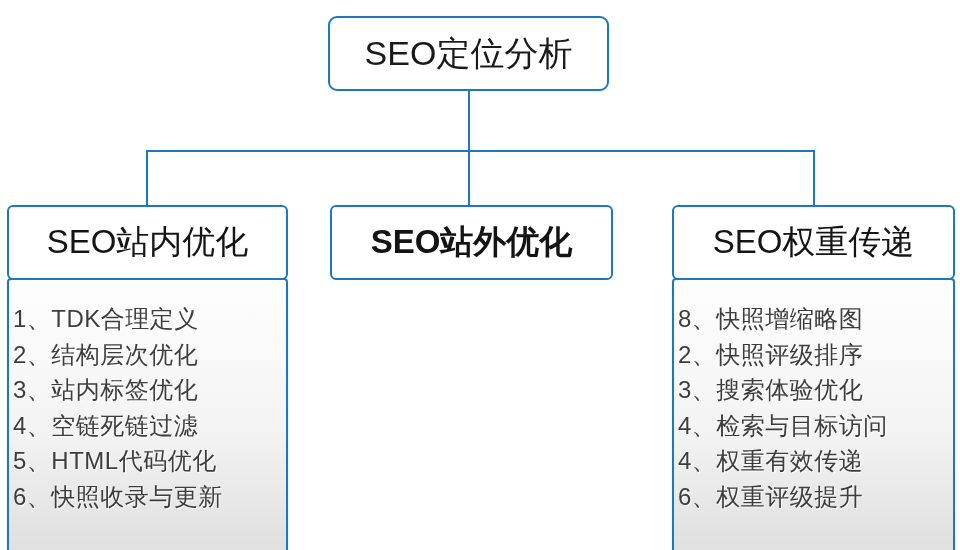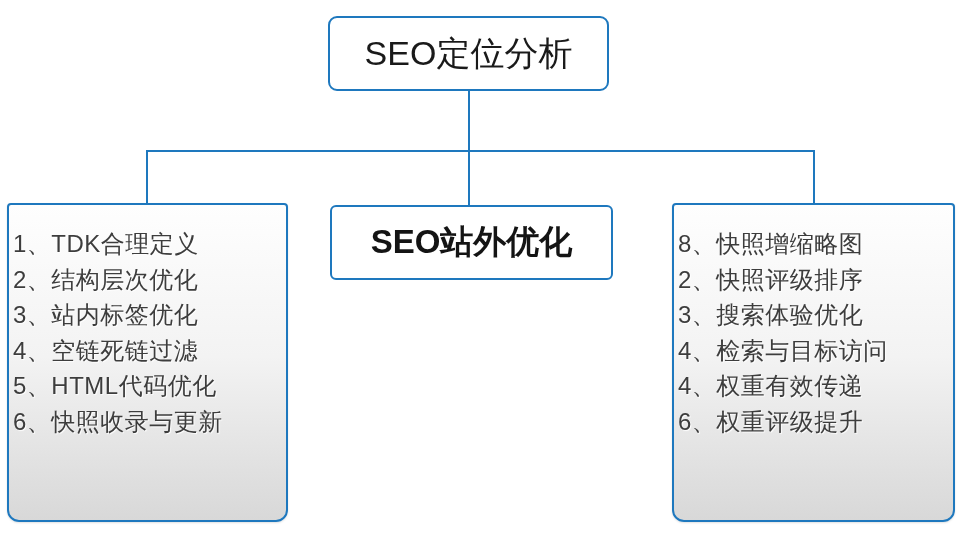--- a/index.html
+++ b/index.html
@@ -88,37 +88,43 @@
     <line x1="147" y1="150" x2="147" y2="207"></line>
     <line x1="469" y1="150" x2="469" y2="207"></line>
     <line x1="814" y1="150" x2="814" y2="207"></line>
   </svg>
 
   <div class="node root">
     <span>SEO定位分析</span>
   </div>
 
   <div class="column col-0">
+    <div class="header">
+      <span>SEO站内优化</span>
+    </div>
     <ul class="list">
         <li>1、TDK合理定义</li>
         <li>2、结构层次优化</li>
         <li>3、站内标签优化</li>
         <li>4、空链死链过滤</li>
         <li>5、HTML代码优化</li>
         <li>6、快照收录与更新</li>
       </ul>
   </div>
 
   <div class="column col-1">
     <div class="header">
       <span>SEO站外优化</span>
     </div>
   </div>
 
   <div class="column col-2">
+    <div class="header">
+      <span>SEO权重传递</span>
+    </div>
     <ul class="list">
         <li>8、快照增缩略图</li>
         <li>2、快照评级排序</li>
         <li>3、搜索体验优化</li>
         <li>4、检索与目标访问</li>
         <li>4、权重有效传递</li>
         <li>6、权重评级提升</li>
       </ul>
   </div>
 

